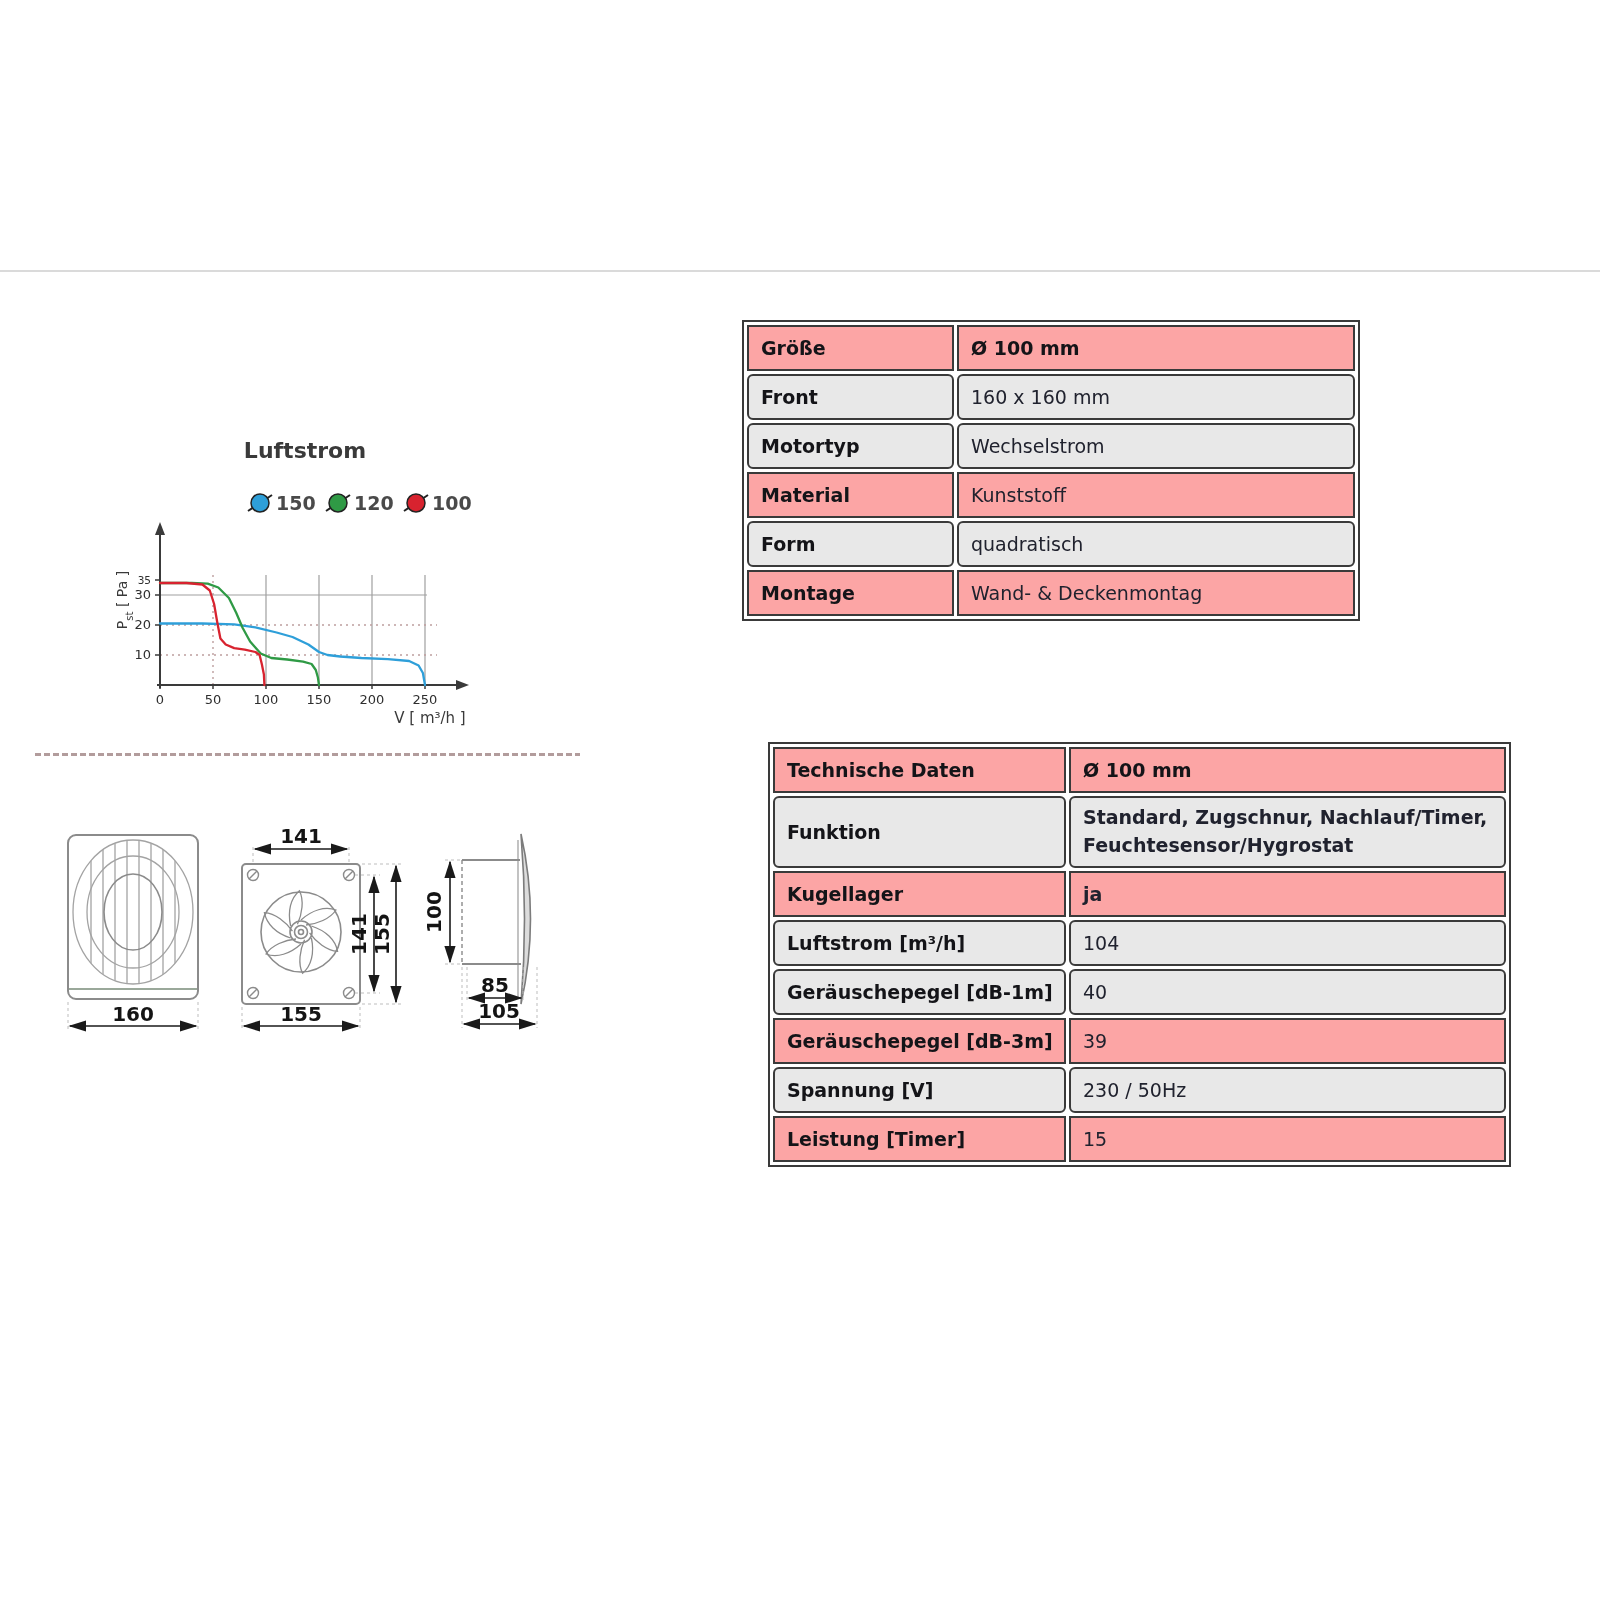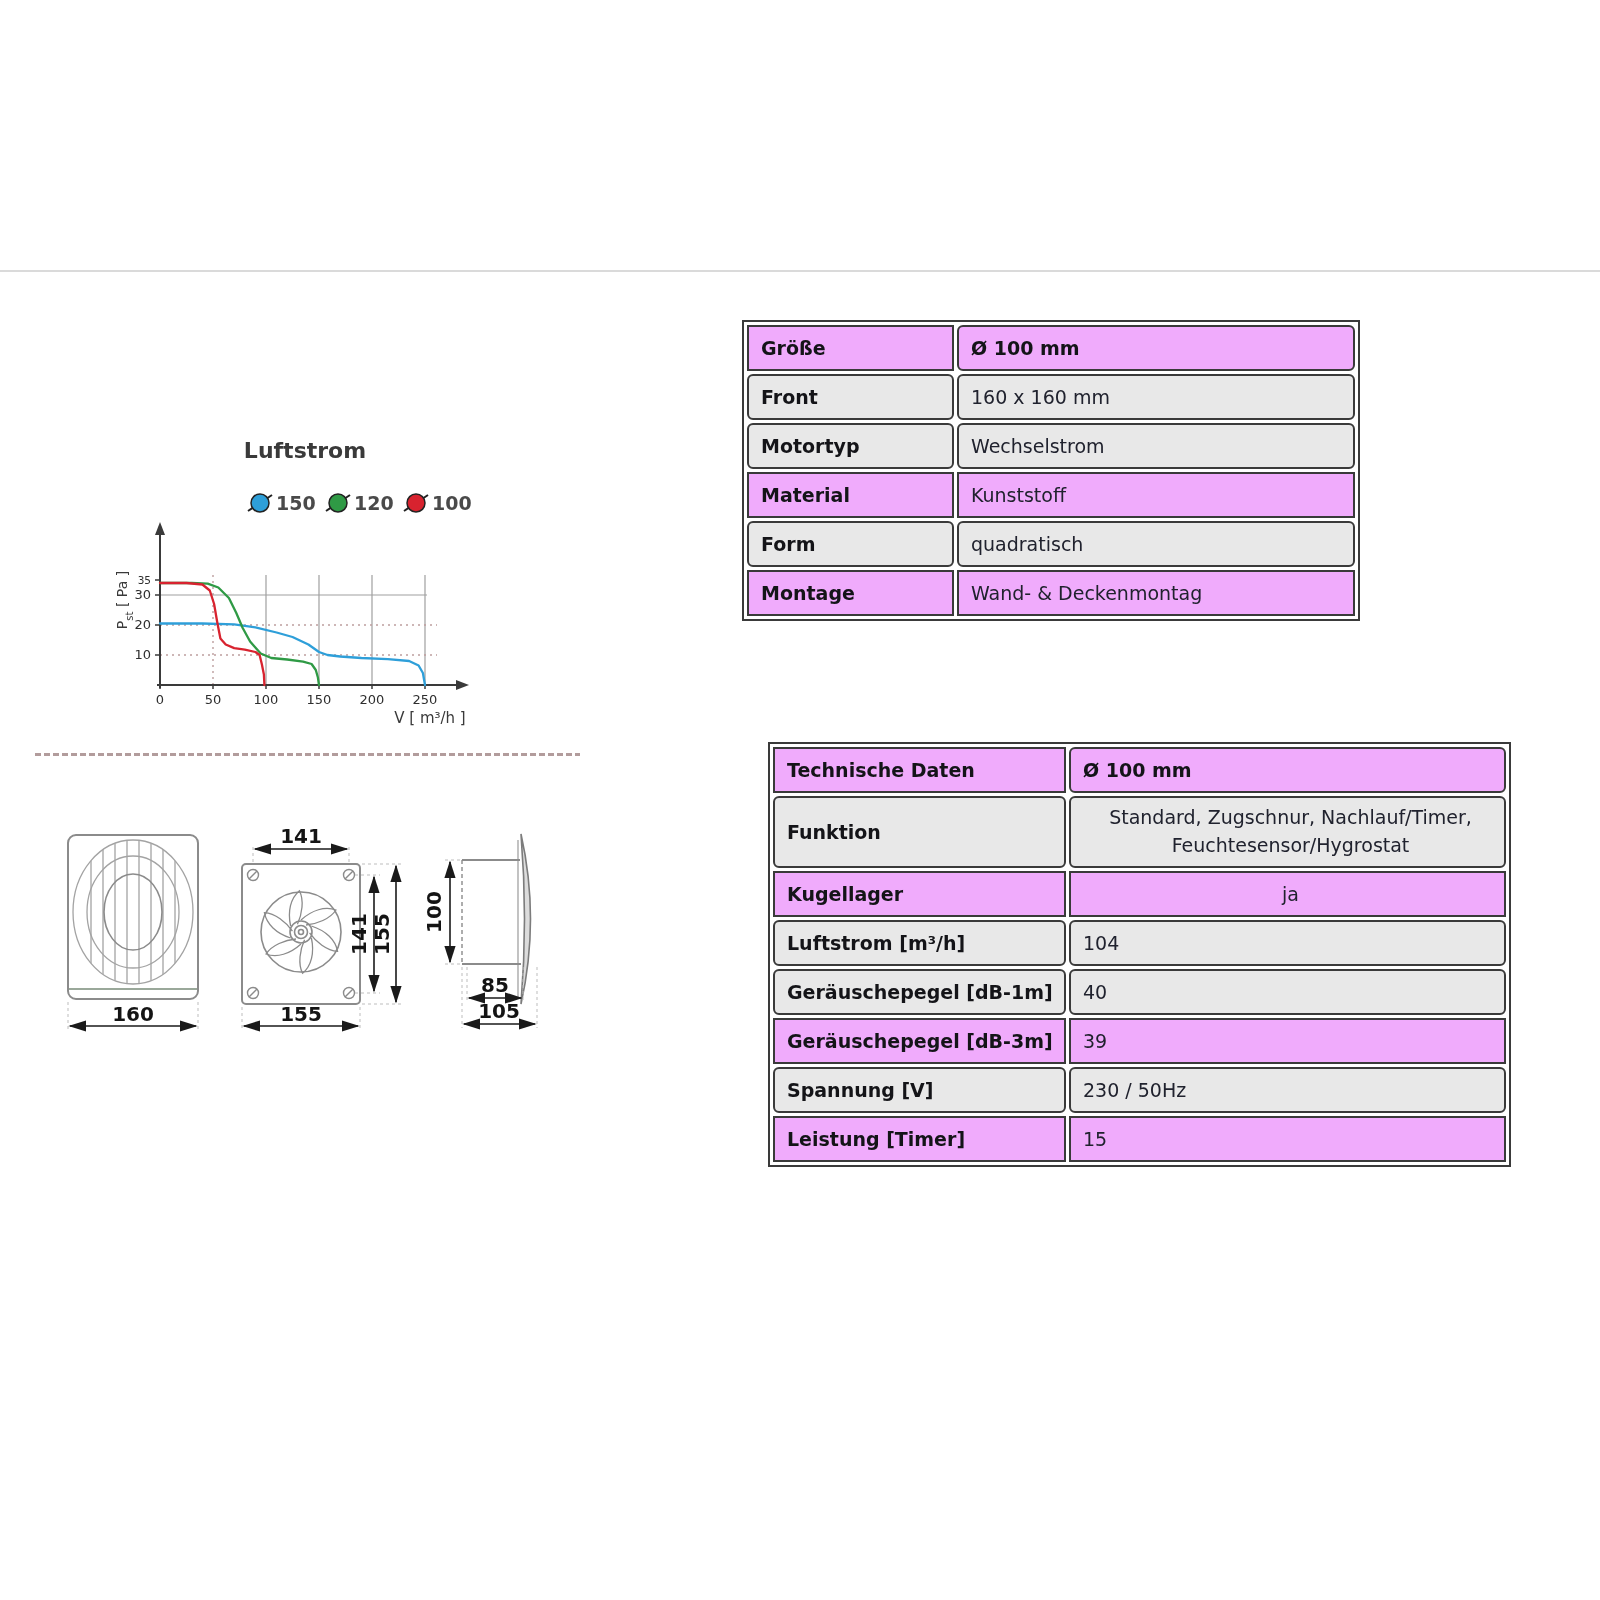--- a/index.html
+++ b/index.html
@@ -5,26 +5,26 @@
   html,body{margin:0;padding:0;background:#fff;}
   body{width:1600px;height:1600px;position:relative;font-family:"DejaVu Sans","Liberation Sans",sans-serif;color:#1f2028;overflow:hidden;}
 
   .top-divider{position:absolute;left:0;top:270px;width:1600px;height:2px;background:#dadada;}
   .chart-block{position:absolute;left:35px;top:430px;width:545px;height:320px;}
   .chart-divider{position:absolute;left:35px;top:753px;width:545px;height:3px;
      background:repeating-linear-gradient(90deg,#b29c9c 0 6px,rgba(0,0,0,0) 6px 9px);}
   .drawings-block{position:absolute;left:40px;top:812px;width:540px;height:240px;}
 
   table.spec{border-collapse:separate;border-spacing:3px;border:2px solid #3a3a3a;background:#fff;table-layout:fixed;position:absolute;}
-  table.spec td{border:2px solid #3a3a3a;background:#f0abfc;font-size:19px;vertical-align:middle;height:38px;padding:2px 6px 2px 12px;overflow:hidden;}
+  table.spec td{border:2px solid #3a3a3a;background:#fca5a5;font-size:19px;vertical-align:middle;height:38px;padding:2px 6px 2px 12px;overflow:hidden;}
   table.spec tr.alt td{background:#e8e8e8;border-radius:6px;}
   td.lbl{font-weight:bold;color:#141418;}
   td.val{color:#20222e;padding-left:16px;}
-  td.val.strong{font-weight:bold;color:#141418;border-radius:6px;}
-  td.val.center{text-align:center;}
+  td.val.strong{font-weight:bold;color:#141418;}
+  td.val.center{font-weight:bold;}
   td.val.tall{height:64px;line-height:1.45;}
   #table-specs{left:742px;top:320px;width:618px;}
   #table-tech{left:740px;top:742px;width:743px;margin-left:28px;}
 </style>
 </head>
 <body>
 
 <div class="top-divider"></div>
 
 <div class="chart-block">

